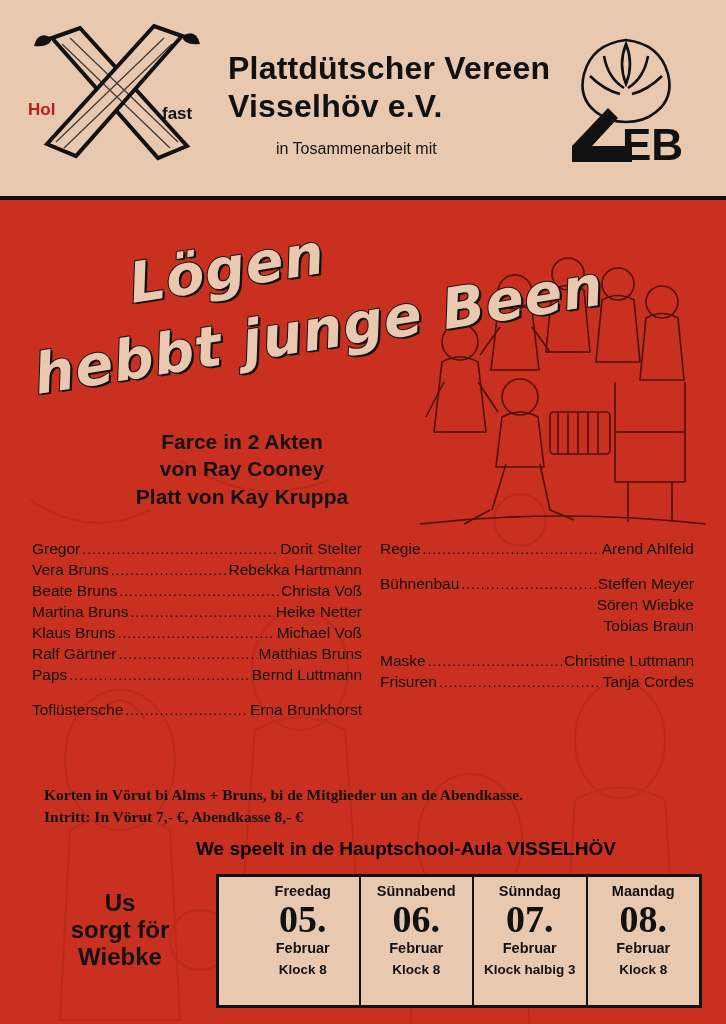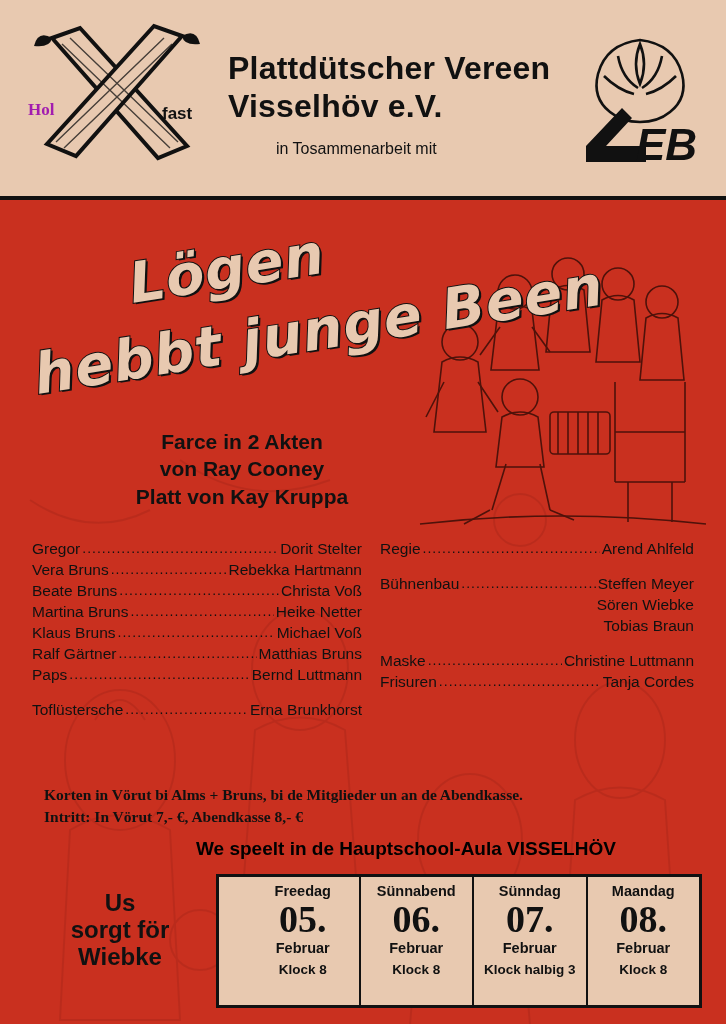--- a/index.html
+++ b/index.html
@@ -30,22 +30,22 @@
   .club-title {
     position: absolute; left: 228px; top: 50px;
     font-size: 32px; font-weight: bold; color: #111;
     line-height: 1.18; letter-spacing: .2px;
   }
   .coop-line {
     position: absolute; left: 276px; top: 140px;
     font-size: 16px; color: #111; text-align: right;
   }
   .leb-logo {
-    position: absolute; right: 16px; top: 22px;
-    width: 140px; height: 150px; font-style: italic;
+    position: absolute; right: 30px; top: 22px;
+    width: 140px; height: 150px;
   }
 
   
   .bg-art {
     position: absolute; left: 0; top: 200px;
     width: 726px; height: 824px;
     opacity: .18;
     pointer-events: none;
   }
 
@@ -82,21 +82,21 @@
   
   .credits {
     position: absolute; left: 32px; top: 540px;
     width: 662px; height: 220px;
     color: #111;
     font-size: 15.5px;
   }
   .col-left { position: absolute; left: 0; top: 0; width: 330px; }
   .col-right { position: absolute; left: 348px; top: 0; width: 314px; }
   .credit-row {
-    display: flex; align-items: flex-start;
+    display: flex; align-items: center;
     white-space: nowrap;
     margin-bottom: 3px;
   }
   .credit-row .role { flex: 0 0 auto; }
   .credit-row .dots {
     flex: 1 1 auto;
     overflow: hidden;
     letter-spacing: 1px;
     margin: 0 2px;
     font-size: 14px;
@@ -229,21 +229,21 @@
         </g>
         <g fill="#111">
           <path d="M30 20 q-14 -8 -18 8 q16 2 18 -8 z"></path>
           <path d="M160 18 q14 -8 18 8 q-16 2 -18 -8 z"></path>
         </g>
         <g stroke="#111" stroke-width="1.4" fill="none" opacity=".75">
           <path d="M40 26 L148 130 M48 20 L156 124"></path>
           <path d="M150 26 L42 130 M142 20 L34 124"></path>
         </g>
       </svg>
-      <div style="position:absolute;left:6px;top:82px;font-size:17px;font-weight:bold;color:#a21caf;font-family:Liberation Serif, serif;">Hol</div>
+      <div style="position:absolute;left:6px;top:82px;font-size:17px;font-weight:bold;color:#b91c1c;">Hol</div>
       <div style="position:absolute;left:140px;top:86px;font-size:17px;font-weight:bold;color:#111;">fast</div>
     </div>
 
     <div class="club-title">
       <div>Plattdütscher Vereen</div>
       <div>Visselhöv e.V.</div>
     </div>
 
     <div class="coop-line">in Tosammenarbeit mit</div>
 

